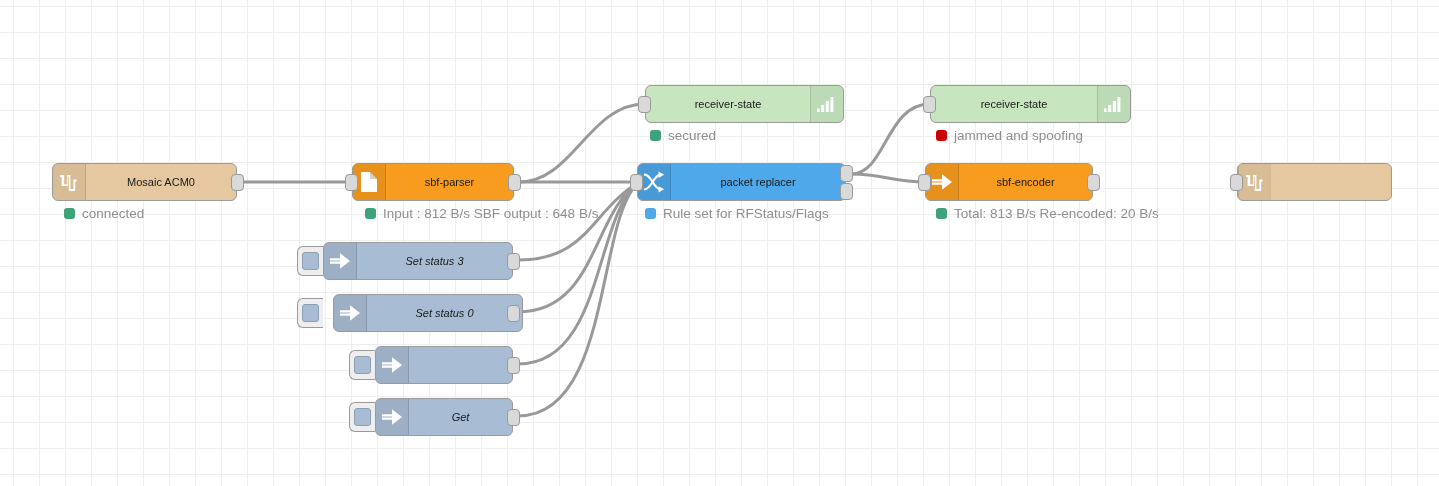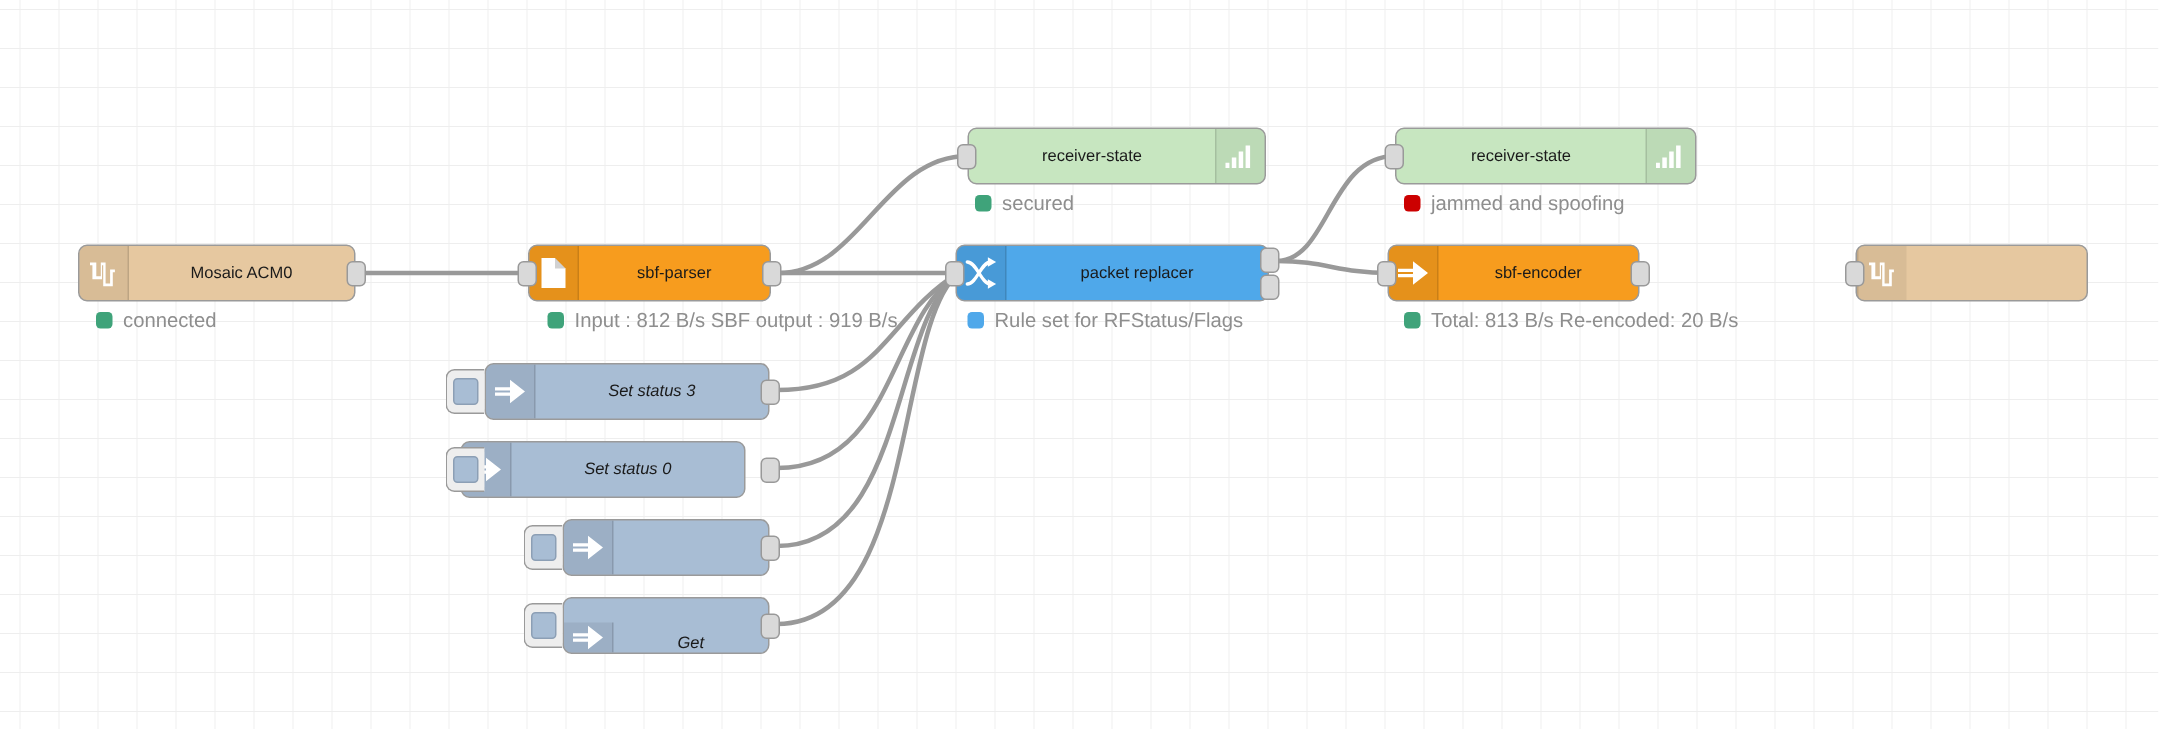--- a/index.html
+++ b/index.html
@@ -131,21 +131,21 @@
             <path fill="#ffffff" d="M2 1 h9 l7 7 v13 H2 Z"></path>
             <path fill="rgba(0,0,0,0.18)" d="M11 1 l7 7 h-7 Z"></path>
           </svg>
         </div>
         <div class="node-label">sbf-parser</div>
       </div>
       <div class="port" style="left: 345px; top: 174px;"></div>
       <div class="port" style="left: 508px; top: 174px;"></div>
       <div class="status" style="left: 365px; top: 206px;">
         <span class="dot" style="background:#3fa37a"></span>
-        <span>Input : 812 B/s SBF output : 919 B/s</span>
+        <span>Input : 812 B/s SBF output : 648 B/s</span>
       </div>
       <div class="node n-blue" style="left: 637px; top: 163px; width: 209px;">
         <div class="icon-box left">
           <svg class="gi" width="22" height="22" viewBox="0 0 24 24" aria-hidden="true">
             <path fill="none" stroke="#ffffff" stroke-width="2.4" stroke-linecap="round" d="M2 4 C 9 4, 12 20, 19 20"></path>
             <path fill="none" stroke="#ffffff" stroke-width="2.4" stroke-linecap="round" d="M2 20 C 9 20, 12 4, 19 4"></path>
             <path fill="#ffffff" d="M17 0.5 L23 4 L17 7.5 Z"></path>
             <path fill="#ffffff" d="M17 16.5 L23 20 L17 23.5 Z"></path>
           </svg>
         </div>
@@ -220,21 +220,21 @@
           <svg class="gi" width="22" height="20" viewBox="0 0 22 20" aria-hidden="true">
             <path fill="#ffffff" d="M1 7.2 h10 V2.2 L21 10 L11 17.8 V12.8 H1 V10.6 h10 V9.4 H1 Z"></path>
           </svg>
         </div>
         <div class="node-label italic">Set status 3</div>
       </div>
       <div class="port" style="left: 507px; top: 253px;"></div>
       <div class="inject-btn" style="left: 297px; top: 298px;">
         <i></i>
       </div>
-      <div class="node n-inject" style="left: 307px; top: 294px; width: 190px;">
+      <div class="node n-inject" style="left: 333px; top: 294px; width: 190px;">
         <div class="icon-box left">
           <svg class="gi" width="22" height="20" viewBox="0 0 22 20" aria-hidden="true">
             <path fill="#ffffff" d="M1 7.2 h10 V2.2 L21 10 L11 17.8 V12.8 H1 V10.6 h10 V9.4 H1 Z"></path>
           </svg>
         </div>
         <div class="node-label italic">Set status 0</div>
       </div>
       <div class="port" style="left: 507px; top: 305px;"></div>
       <div class="inject-btn" style="left: 349px; top: 350px;">
         <i></i>
@@ -243,21 +243,21 @@
         <div class="icon-box left">
           <svg class="gi" width="22" height="20" viewBox="0 0 22 20" aria-hidden="true">
             <path fill="#ffffff" d="M1 7.2 h10 V2.2 L21 10 L11 17.8 V12.8 H1 V10.6 h10 V9.4 H1 Z"></path>
           </svg>
         </div>
       </div>
       <div class="port" style="left: 507px; top: 357px;"></div>
       <div class="inject-btn" style="left: 349px; top: 402px;">
         <i></i>
       </div>
-      <div class="node n-inject" style="left: 375px; top: 398px; width: 138px; align-items: flex-end;">
+      <div class="node n-inject" style="left: 375px; top: 398px; width: 138px;">
         <div class="icon-box left">
           <svg class="gi" width="22" height="20" viewBox="0 0 22 20" aria-hidden="true">
             <path fill="#ffffff" d="M1 7.2 h10 V2.2 L21 10 L11 17.8 V12.8 H1 V10.6 h10 V9.4 H1 Z"></path>
           </svg>
         </div>
         <div class="node-label italic">Get</div>
       </div>
       <div class="port" style="left: 507px; top: 409px;"></div>
     </div>
 </div>

